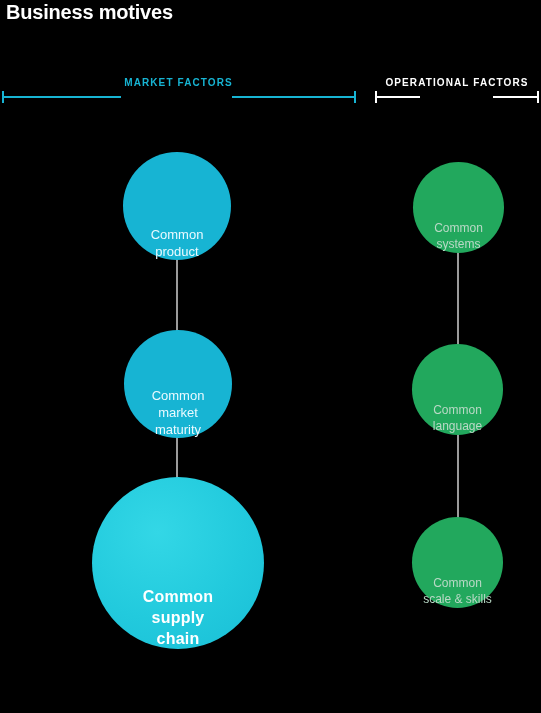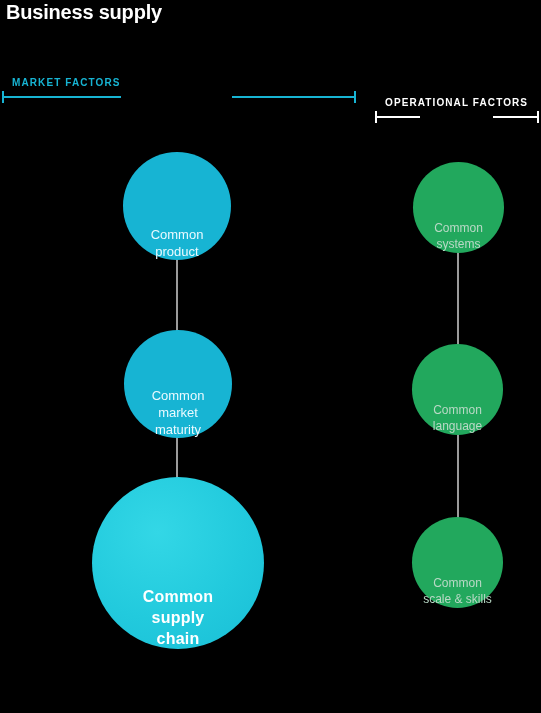--- a/index.html
+++ b/index.html
@@ -33,27 +33,26 @@
   .group-header {
     position: absolute;
     top: 76px;
     height: 36px;
   }
   .group-label {
     position: absolute;
     top: 0;
     left: 0;
     width: 100%;
-    text-align: left;
+    text-align: center;
     font-size: 10px;
     font-weight: bold;
     letter-spacing: 1.1px;
     line-height: 13px;
     text-transform: uppercase;
-    padding-left: 12px;
   }
   .bracket-line {
     position: absolute;
     height: 2px;
     top: 20px;
   }
   .bracket-cap {
     position: absolute;
     width: 2px;
     height: 12px;
@@ -62,21 +61,21 @@
 
   #group-market { left: 0px; width: 357px; }
   #group-market .group-label { color: #17b4d3; }
   #group-market .bracket-line,
   #group-market .bracket-cap { background: #17b4d3; }
   #market-line-left  { left: 3px;   width: 118px; }
   #market-line-right { left: 232px; width: 123px; }
   #market-cap-left   { left: 2px; }
   #market-cap-right  { left: 354px; }
 
-  #group-operational { left: 373px; width: 168px; margin-top: 20px; }
+  #group-operational { left: 373px; width: 168px; }
   #group-operational .group-label { color: #ffffff; }
   #group-operational .bracket-line,
   #group-operational .bracket-cap { background: #ffffff; }
   #op-line-left  { left: 3px;   width: 44px; }
   #op-line-right { left: 120px; width: 44px; }
   #op-cap-left   { left: 2px; }
   #op-cap-right  { left: 164px; }
 
   
   .connector {
@@ -137,21 +136,21 @@
   #node-common-supply    { left: 92px;  top: 477px; width: 172px; height: 172px; }
   #node-common-systems   { left: 413px; top: 162px; width: 91px;  height: 91px; }
   #node-common-language  { left: 412px; top: 344px; width: 91px;  height: 91px; }
   #node-common-scale     { left: 412px; top: 517px; width: 91px;  height: 91px; }
 </style>
 </head>
 <body>
 
 <div id="canvas">
 
-  <div id="page-title">Business supply</div>
+  <div id="page-title">Business motives</div>
 
   <div class="group-header" id="group-market">
     <div class="bracket-cap" id="market-cap-left"></div>
     <div class="bracket-line" id="market-line-left"></div>
     <div class="bracket-line" id="market-line-right"></div>
     <div class="bracket-cap" id="market-cap-right"></div>
     <div class="group-label">MARKET
 FACTORS</div>
   </div>
 

